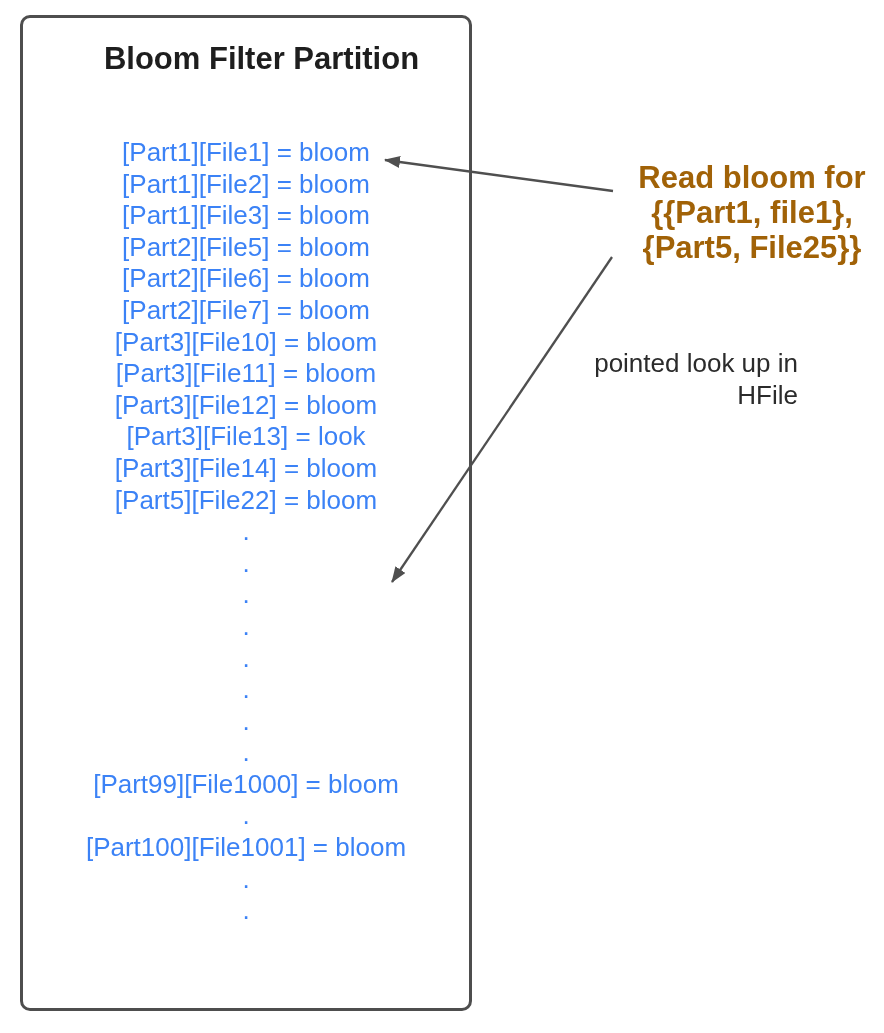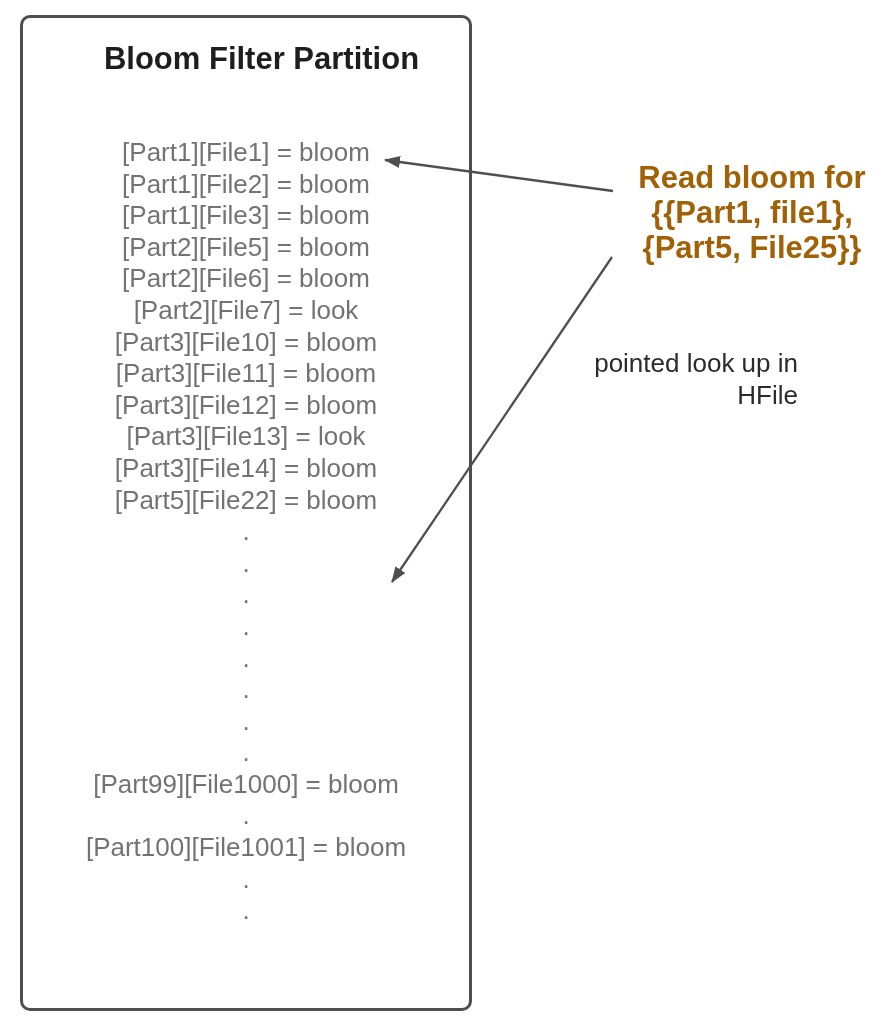--- a/index.html
+++ b/index.html
@@ -10,21 +10,21 @@
   .partition-box{
     position:absolute;left:20px;top:15px;width:452px;height:996px;
     box-sizing:border-box;border:3px solid #4e4e4e;border-radius:10px;background:#ffffff;
   }
   .box-title{
     position:absolute;left:0;right:0;top:24px;text-align:center;
     font-weight:bold;font-size:31px;line-height:34px;color:#1e1e1e;margin-left:31px;
   }
   .entry-list{
     position:absolute;left:0;right:0;top:119px;text-align:center;
-    font-size:26px;line-height:31.6px;color:#737373;
+    font-size:26px;line-height:31.6px;color:#3b82f6;
   }
   .entry-line{white-space:pre;}
   .read-bloom-label{
     position:absolute;left:620px;top:160px;width:264px;text-align:center;
     font-weight:bold;font-size:31px;line-height:35px;color:#a16207;white-space:pre-line;
   }
   .pointed-label{
     position:absolute;left:570px;top:347px;width:228px;text-align:right;
     font-size:26px;line-height:32px;color:#2b2b2b;white-space:pre-line;
   }
@@ -37,21 +37,21 @@
 <div class="canvas">
 
   <div class="partition-box">
     <div class="box-title">Bloom Filter Partition</div>
     <div class="entry-list">
         <div class="entry-line">[Part1][File1] = bloom</div>
         <div class="entry-line">[Part1][File2] = bloom</div>
         <div class="entry-line">[Part1][File3] = bloom</div>
         <div class="entry-line">[Part2][File5] = bloom</div>
         <div class="entry-line">[Part2][File6] = bloom</div>
-        <div class="entry-line">[Part2][File7] = look</div>
+        <div class="entry-line">[Part2][File7] = bloom</div>
         <div class="entry-line">[Part3][File10] = bloom</div>
         <div class="entry-line">[Part3][File11] = bloom</div>
         <div class="entry-line">[Part3][File12] = bloom</div>
         <div class="entry-line">[Part3][File13] = look</div>
         <div class="entry-line">[Part3][File14] = bloom</div>
         <div class="entry-line">[Part5][File22] = bloom</div>
         <div class="entry-line">.</div>
         <div class="entry-line">.</div>
         <div class="entry-line">.</div>
         <div class="entry-line">.</div>

